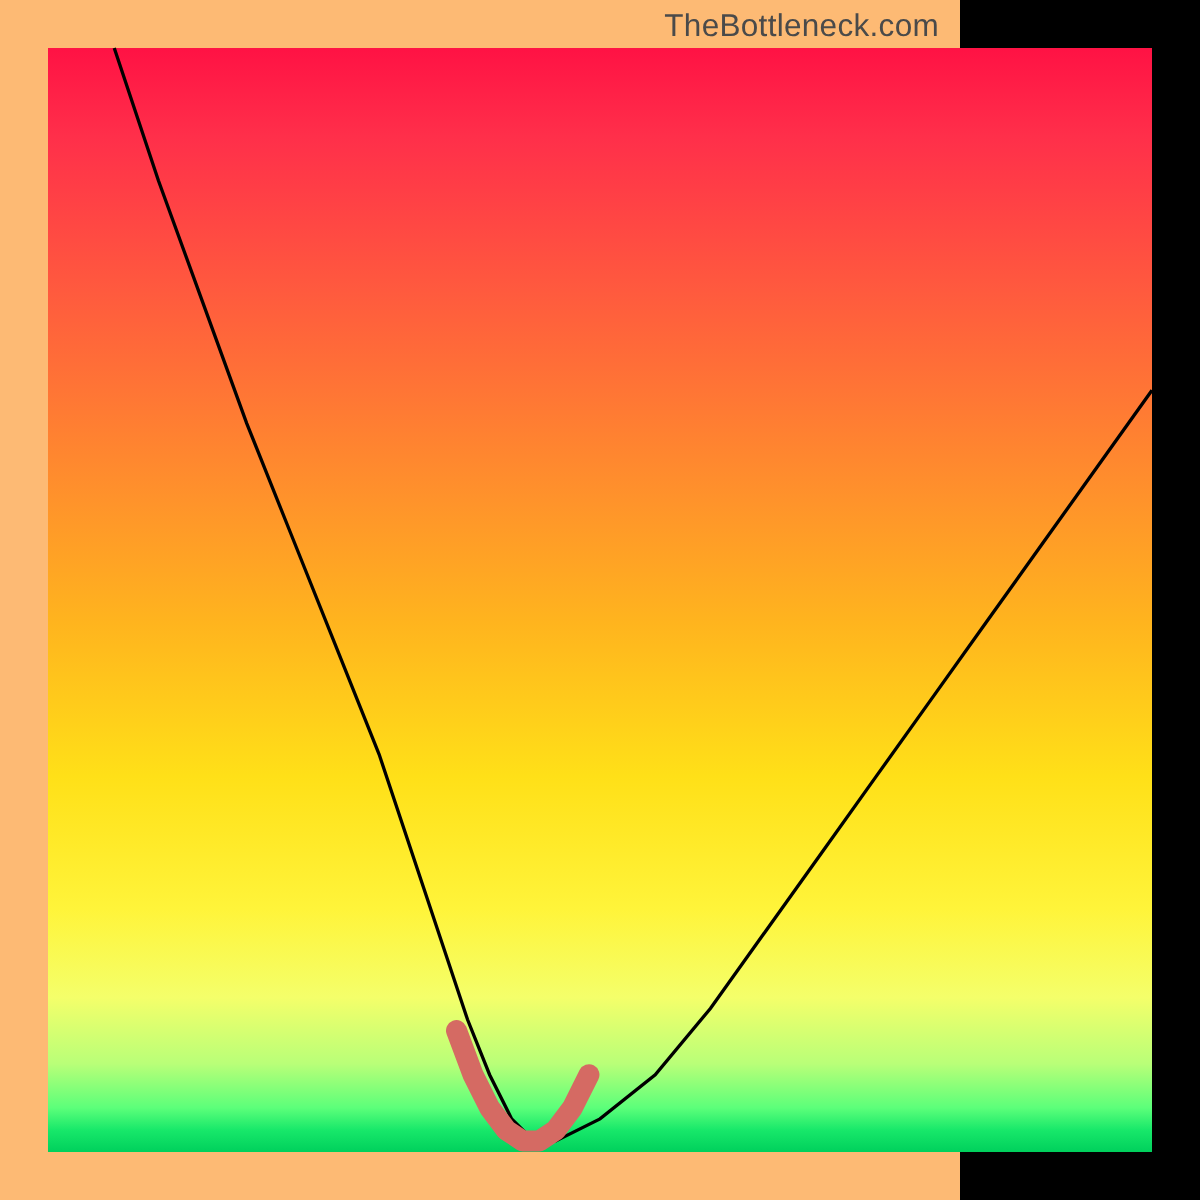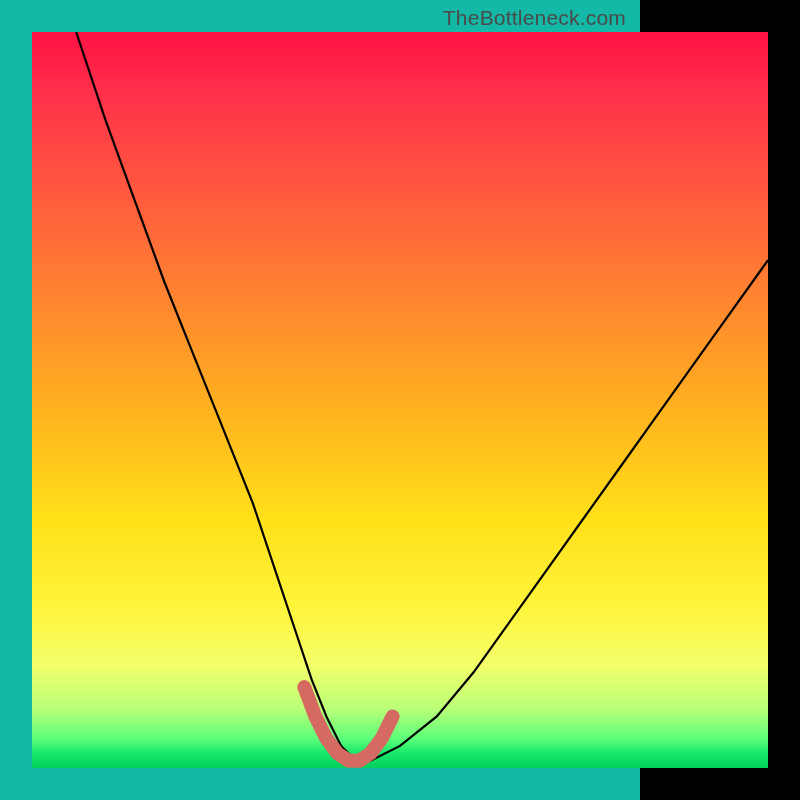--- a/index.html
+++ b/index.html
@@ -8,21 +8,21 @@
     width: 800px;
     height: 800px;
     background: #000;
     font-family: Arial, Helvetica, sans-serif;
     overflow: hidden;
   }
   .stage {
     position: relative;
     width: 640px;
     height: 800px;
-    background: #14b8a6;
+    background: #fdba74;
   }
   .plot-area {
     position: absolute;
     left: 32px;
     top: 32px;
     width: 736px;
     height: 736px;
     
     background: linear-gradient(
       to bottom,

